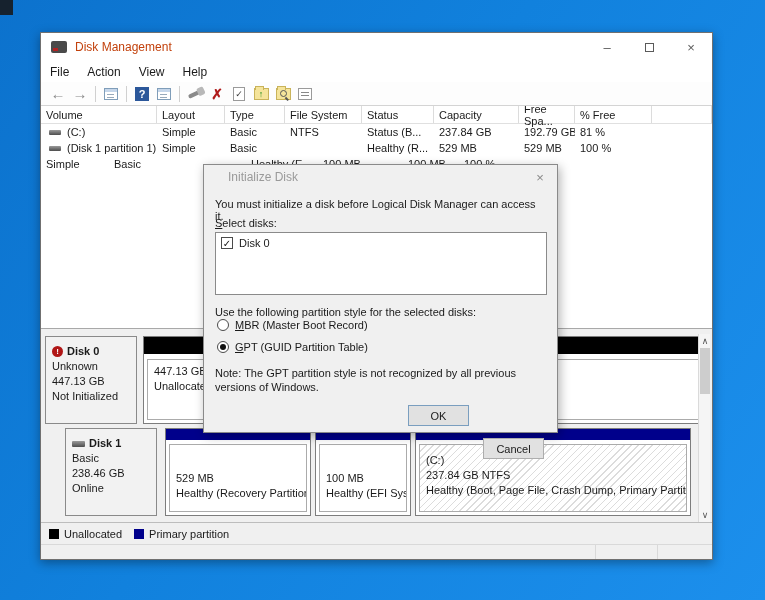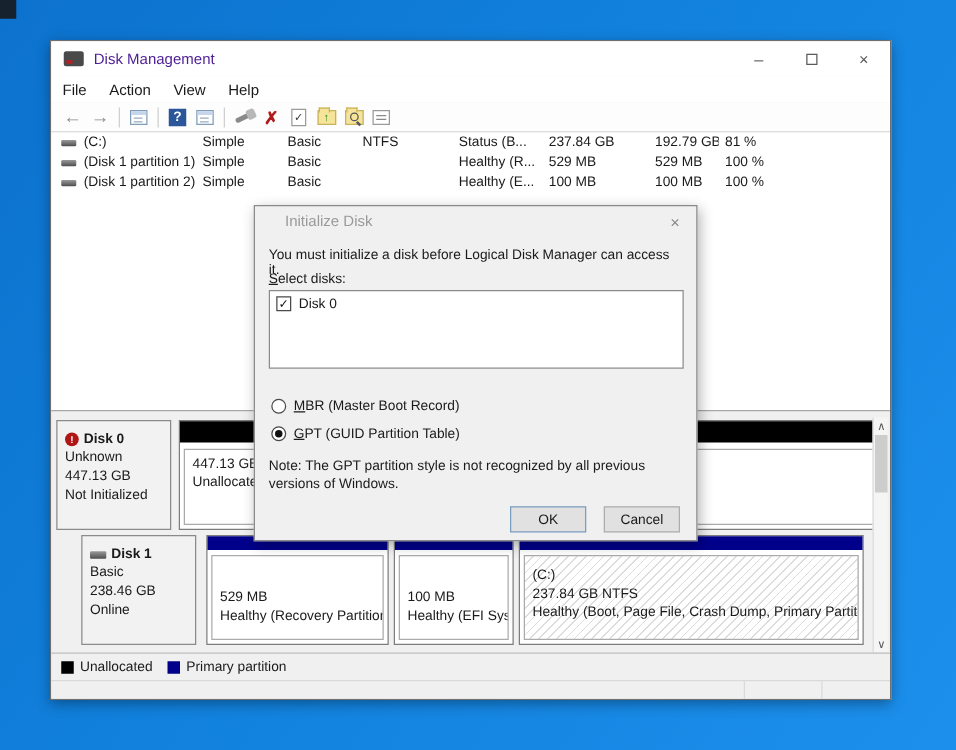--- a/index.html
+++ b/index.html
@@ -15,21 +15,21 @@
   .win { position:absolute; left:40px; top:32px; width:673px; height:528px;
     background:#f0f0f0; border:1px solid #707070;
     box-shadow:0 3px 10px rgba(0,0,0,.35); }
 
   .titlebar { position:absolute; left:0; top:0; right:0; height:28px; background:#fff;
     display:flex; align-items:center; }
   .title-icon { width:16px; height:12px; margin:0 8px 0 10px; position:relative;
     background:#4a4a4a; border-radius:2px; }
   .title-icon::after { content:""; position:absolute; left:2px; bottom:2px; width:5px;
     height:3px; background:#b22222; }
-  .title-text { color:#4c1d95; font-size:12px; }
+  .title-text { color:#c2410c; font-size:12px; }
   .win-controls { margin-left:auto; display:flex; height:100%; }
   .win-btn { width:42px; height:100%; display:flex; align-items:center;
     justify-content:center; color:#5a5a5a; font-size:13px; }
   .max-glyph { width:9px; height:9px; border:1px solid #5a5a5a; }
 
   .menubar { position:absolute; left:0; top:28px; right:0; height:21px; background:#fff;
     display:flex; align-items:center; font-size:12px; color:#1a1a1a; }
   .menu-item { padding:3px 9px; }
 
   .toolbar { position:absolute; left:0; top:49px; right:0; height:24px; background:#fdfdfd;
@@ -143,21 +143,21 @@
   .radio { width:12px; height:12px; border:1px solid #4a4a4a; border-radius:50%; background:#fff;
     margin-right:6px; position:relative; flex:none; }
   .radio.sel::after { content:""; position:absolute; left:2px; top:2px; width:6px; height:6px;
     border-radius:50%; background:#111; }
   .r-mbr { top:154px; } .r-gpt { top:176px; }
   .dlg-note { position:absolute; left:11px; top:201px; width:330px; line-height:14px; }
   .dlg-btn { position:absolute; width:61px; height:21px; background:#e1e1e1;
     border:1px solid #adadad; font-size:11px; display:flex; align-items:center;
     justify-content:center; top:240px; }
   .btn-ok { left:204px; border-color:#7a9ebf; }
-  .btn-cancel { left:279px; }
+  .btn-cancel { left:279px;margin-top:33px; }
   u { text-decoration:underline; }
 </style>
 </head>
 <body>
 
 <div class="desktop-icon-fragment"></div>
 
 <div class="win">
 
   <div class="titlebar">
@@ -208,20 +208,31 @@
         <span class="folder-ic">
           <span class="mag"></span>
         </span>
       </span>
     <span class="tb-icon">
         <span class="list-ic"></span>
       </span>
   </div>
 
   <div class="vol-table">
+    <div class="vt-header">
+      <div class="vt-h c0">Volume</div>
+      <div class="vt-h c1">Layout</div>
+      <div class="vt-h c2">Type</div>
+      <div class="vt-h c3">File System</div>
+      <div class="vt-h c4">Status</div>
+      <div class="vt-h c5">Capacity</div>
+      <div class="vt-h c6">Free Spa...</div>
+      <div class="vt-h c7">% Free</div>
+      <div class="vt-h c8"></div>
+    </div>
     <div class="vt-row">
       <div class="vt-c c0">
           <span class="vol-ic"></span>
           <span>(C:)</span>
         </div>
       <div class="vt-c c1">Simple</div>
       <div class="vt-c c2">Basic</div>
       <div class="vt-c c3">NTFS</div>
       <div class="vt-c c4">Status (B...</div>
       <div class="vt-c c5">237.84 GB</div>
@@ -235,24 +246,20 @@
         </div>
       <div class="vt-c c1">Simple</div>
       <div class="vt-c c2">Basic</div>
       <div class="vt-c c3"></div>
       <div class="vt-c c4">Healthy (R...</div>
       <div class="vt-c c5">529 MB</div>
       <div class="vt-c c6">529 MB</div>
       <div class="vt-c c7">100 %</div>
     </div>
     <div class="vt-row">
-      <div class="vt-c c0">
-          <span class="vol-ic"></span>
-          <span>(Disk 1 partition 2)</span>
-        </div>
       <div class="vt-c c1">Simple</div>
       <div class="vt-c c2">Basic</div>
       <div class="vt-c c3"></div>
       <div class="vt-c c4">Healthy (E...</div>
       <div class="vt-c c5">100 MB</div>
       <div class="vt-c c6">100 MB</div>
       <div class="vt-c c7">100 %</div>
     </div>
   </div>
 
@@ -344,20 +351,21 @@
     <span class="dlg-close">×</span>
   </div>
   <div class="dlg-msg">You must initialize a disk before Logical Disk Manager can access it.</div>
   <div class="dlg-select"><u>S</u><span>elect disks:</span></div>
   <div class="listbox">
     <div class="lb-item">
       <span class="checkbox">✓</span>
       <span>Disk 0</span>
     </div>
   </div>
+  <div class="dlg-style">Use the following partition style for the selected disks:</div>
   <div class="radio-row r-mbr">
     <span class="radio"></span>
     <span><u>M</u><span>BR (Master Boot Record)</span></span>
   </div>
   <div class="radio-row r-gpt">
     <span class="radio sel"></span>
     <span><u>G</u><span>PT (GUID Partition Table)</span></span>
   </div>
   <div class="dlg-note">Note: The GPT partition style is not recognized by all previous versions of Windows.</div>
   <div class="dlg-btn btn-ok">OK</div>

